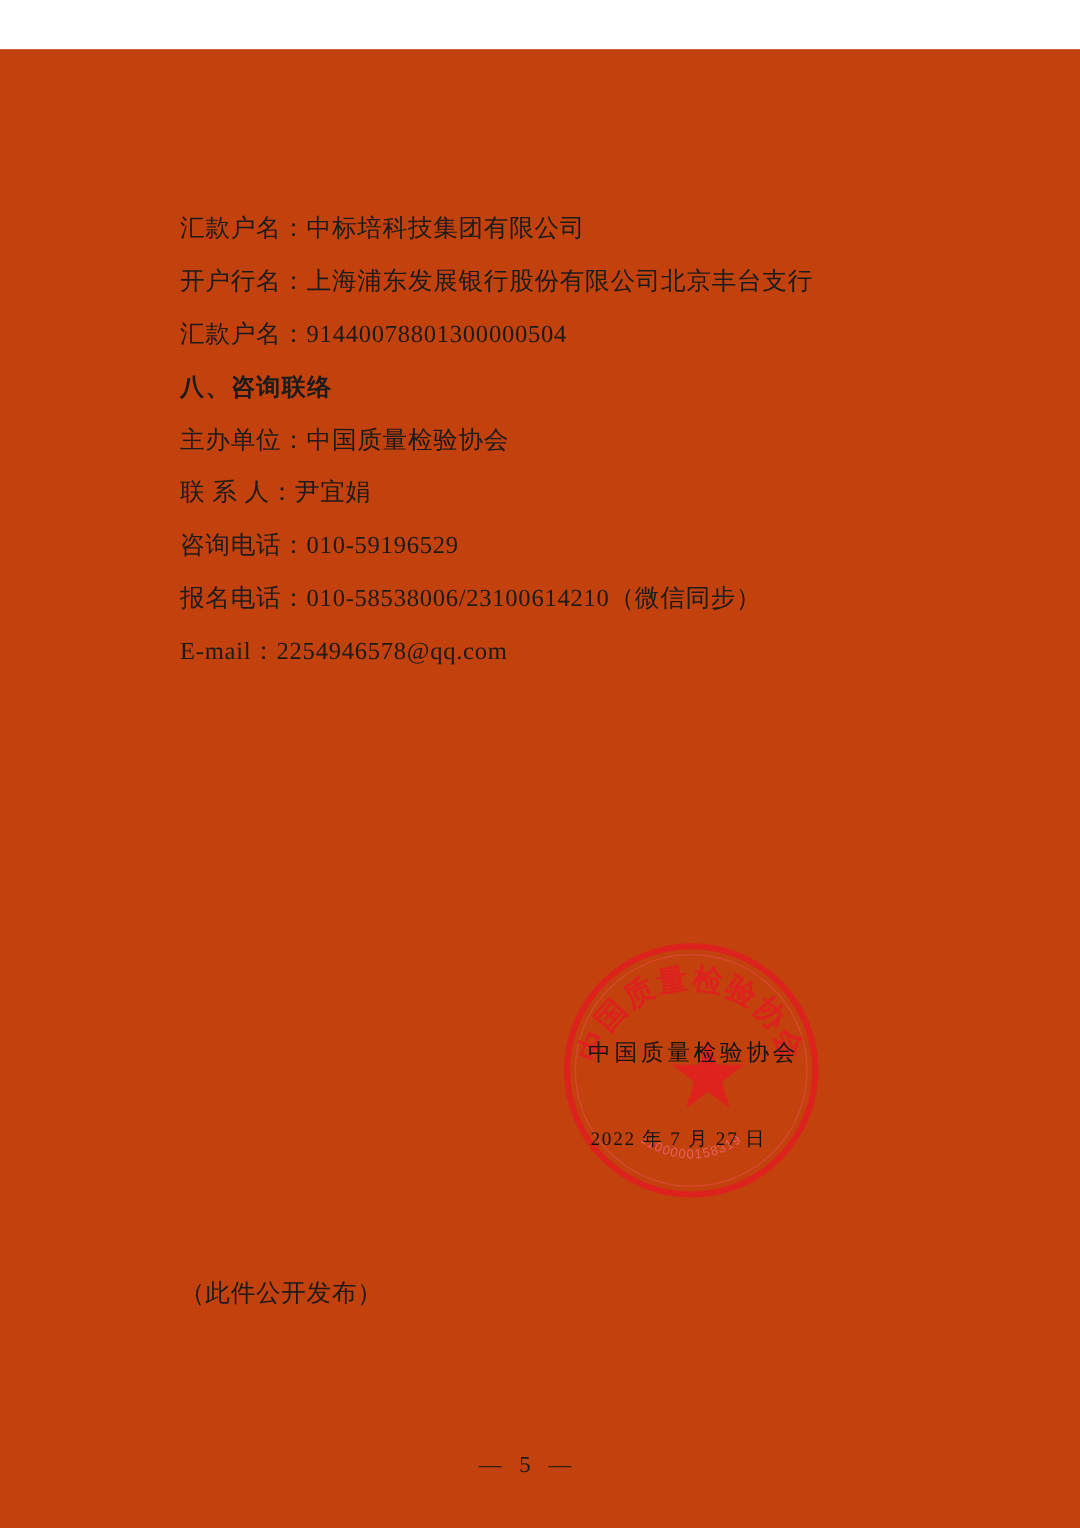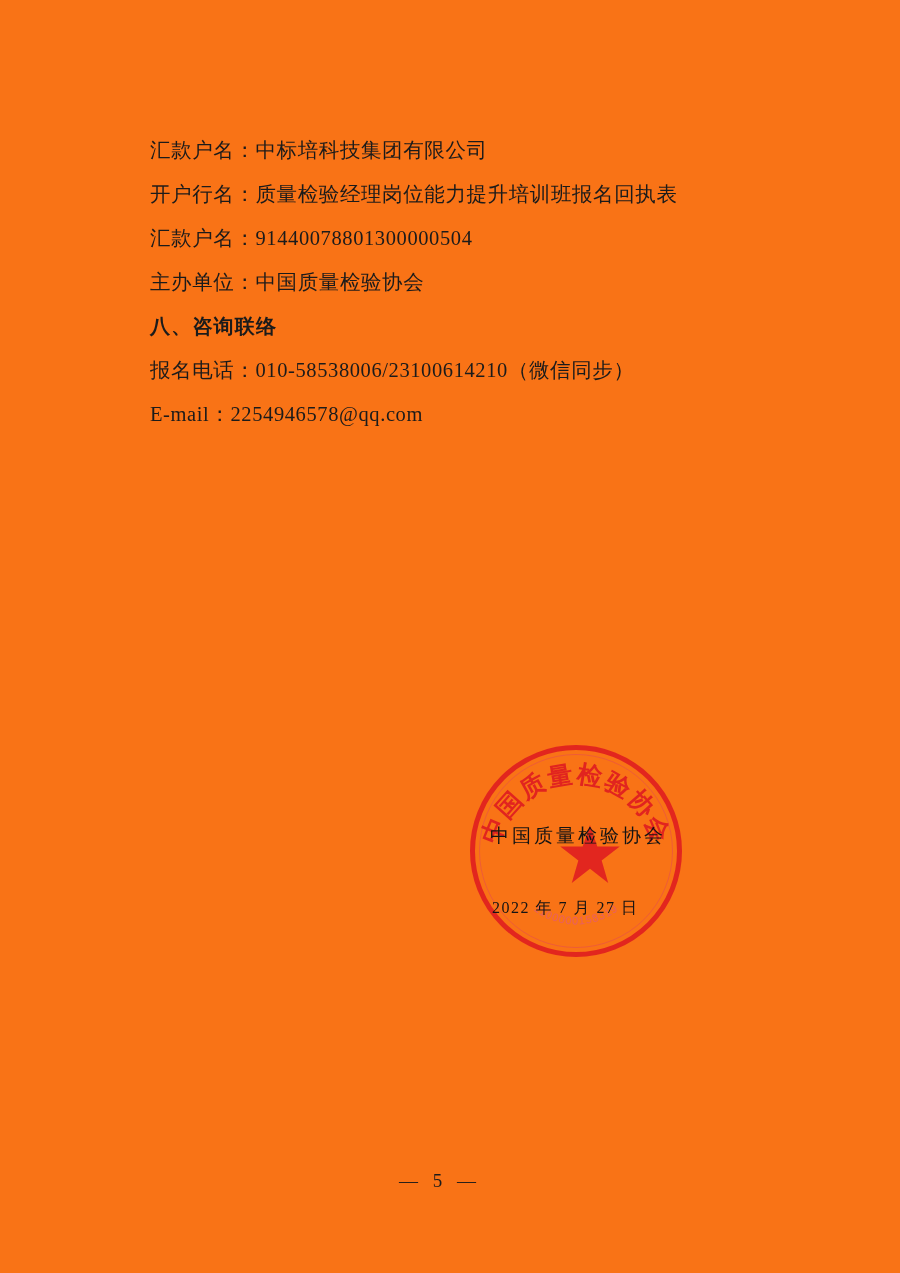--- a/index.html
+++ b/index.html
@@ -11,21 +11,22 @@
     width: 900px;
     height: 1273px;
     position: relative;
     font-family: "Liberation Serif", "DejaVu Serif", serif;
     color: #1a1a1a;
     overflow: hidden;
   }
   .page {
     position: absolute;
     inset: 0;
-    background: #f97316;
+    background: #c2410c;
+    margin-top: 41px;
   }
   .content {
     position: absolute;
     left: 150px;
     top: 128px;
     width: 620px;
   }
   .line {
     font-size: 20.5px;
     line-height: 44px;
@@ -159,26 +160,28 @@
   }
 </style>
 </head>
 <body>
 
 <div class="page">
 
   <div class="content">
 
     <div class="line">汇款户名：中标培科技集团有限公司</div>
-    <div class="line">开户行名：质量检验经理岗位能力提升培训班报名回执表</div>
+    <div class="line">开户行名：上海浦东发展银行股份有限公司北京丰台支行</div>
     <div class="line mono-mix">汇款户名：91440078801300000504</div>
 
+    <div class="line heading">八、咨询联络</div>
+
     <div class="line">主办单位：中国质量检验协会</div>
-
-    <div class="line heading">八、咨询联络</div>
+    <div class="line">联 系 人：尹宜娟</div>
+    <div class="line mono-mix">咨询电话：010-59196529</div>
     <div class="line mono-mix">报名电话：010-58538006/23100614210（微信同步）</div>
     <div class="line mono-mix">E-mail：2254946578@qq.com</div>
 
     <div class="gap-md"></div>
 
 
   </div>
 
   <div class="seal-area">
     <div class="seal"></div>
@@ -204,16 +207,17 @@
         <text>
           <textPath href="#arcBottom" startOffset="50%" text-anchor="middle">1100000158319</textPath>
         </text>
       </svg>
     </div>
 
     <div class="org-line">中国质量检验协会</div>
     <div class="seal-date">2022 年 7 月 27 日</div>
   </div>
 
+  <div class="public-note">（此件公开发布）</div>
 
   <div class="page-number">— 5 —</div>
 
 </div>
 
 </body></html>

